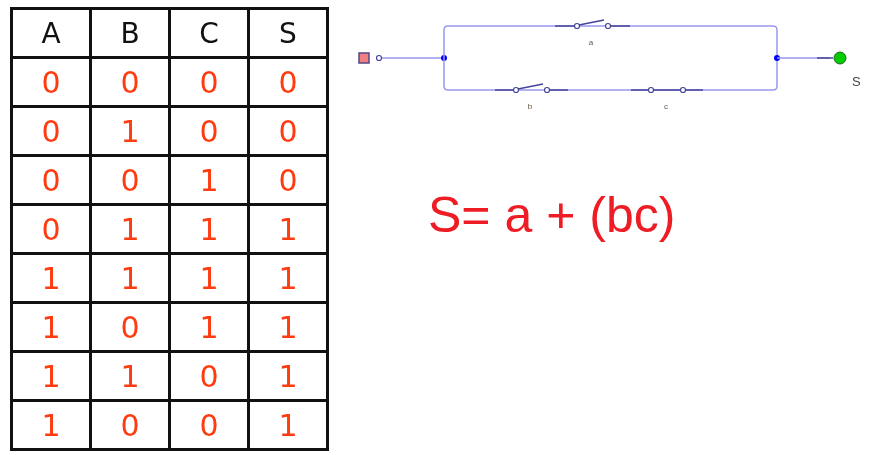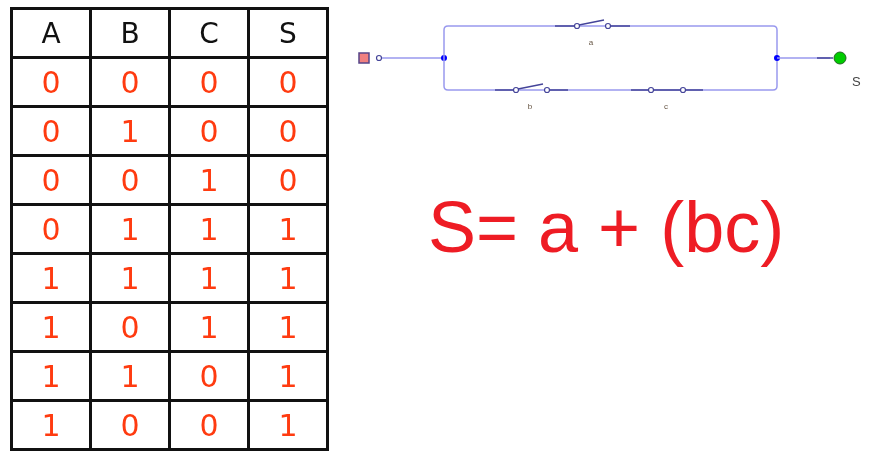--- a/index.html
+++ b/index.html
@@ -6,21 +6,21 @@
   body { width:869px; height:455px; position:relative; overflow:hidden; font-family:"DejaVu Sans", sans-serif; }
   .truth-table { position:absolute; left:10px; top:7px; border-collapse:collapse; }
   .truth-table td, .truth-table th {
     width:76px; height:46px; border:3px solid #111; text-align:center; vertical-align:middle;
     padding:0; font-weight:normal; font-size:30px; font-family:"DejaVu Sans", sans-serif;
   }
   .truth-table th { color:#111; font-size:28px; }
   .truth-table td { color:#ff3b10; }
   .circuit { position:absolute; left:355px; top:0; }
   .formula { position:absolute; left:428px; top:186px; font-family:"Liberation Sans", sans-serif;
-    font-size:72px; color:#ee1c24; white-space:nowrap; letter-spacing:0px; }
+    font-size:50px; color:#ee1c24; white-space:nowrap; letter-spacing:0px; }
   .lbl { font-family:"Liberation Sans", sans-serif; }
 </style>
 </head>
 <body>
 
 <table class="truth-table">
   <thead>
     <tr>
       <th>A</th>
       <th>B</th>

